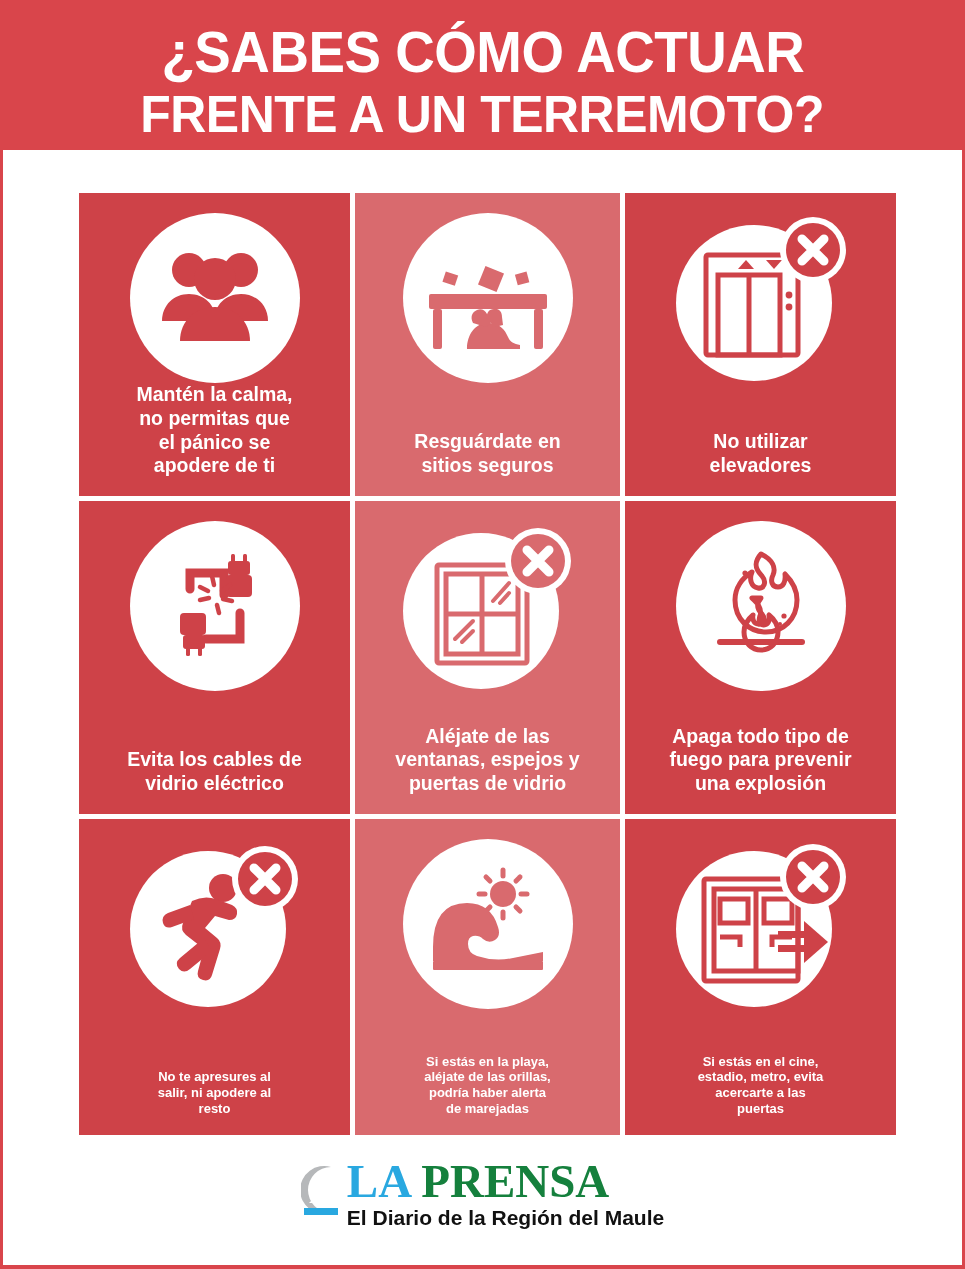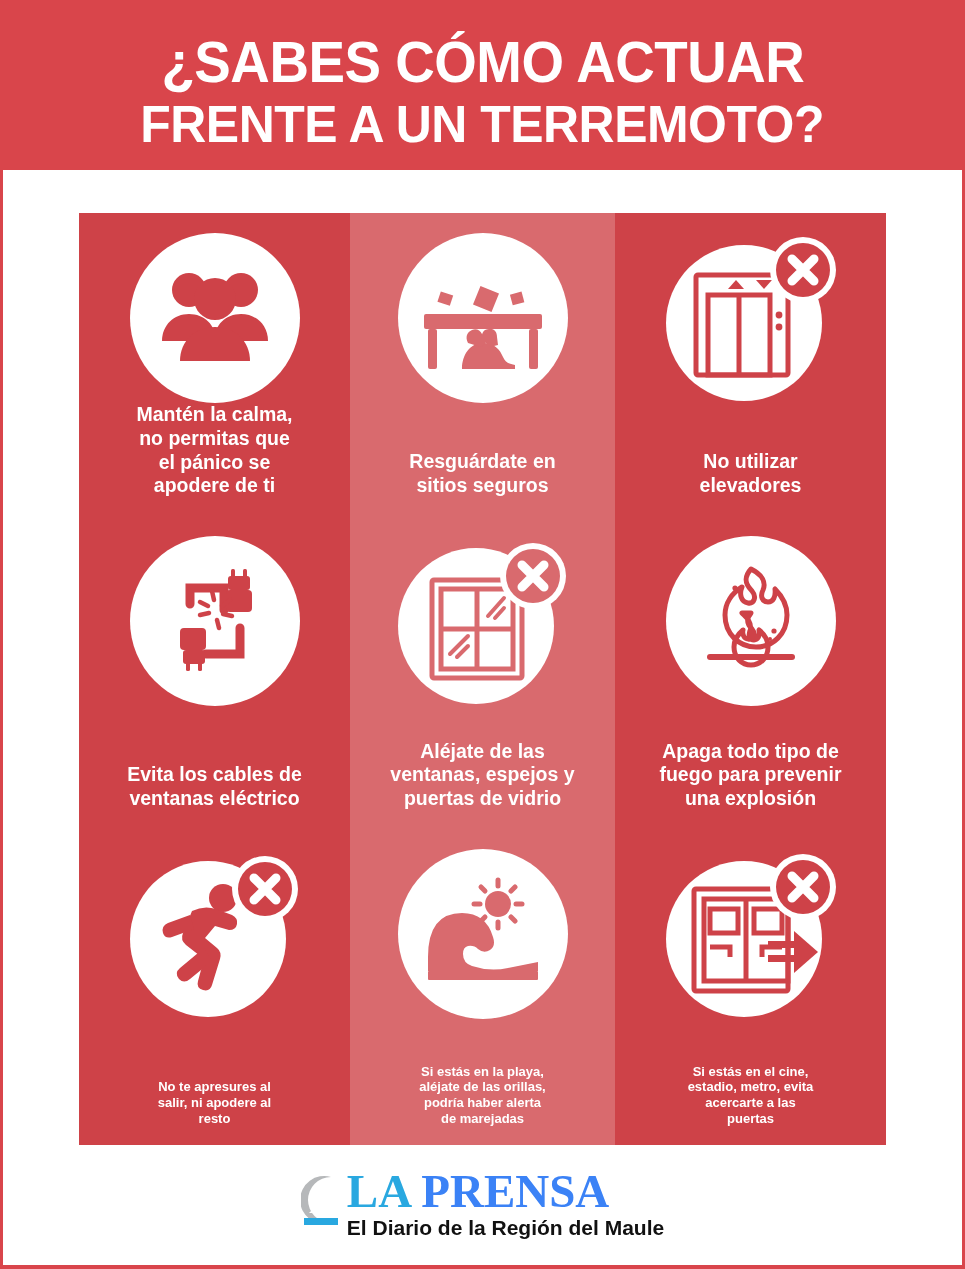--- a/index.html
+++ b/index.html
@@ -19,21 +19,21 @@
     height: 1269px;
     background: #ffffff;
     border: 3px solid #d9454b;
     border-top: none;
     border-bottom-width: 4px;
   }
 
   
   .header {
     width: 100%;
-    height: 170px;
+    height: 150px;
     background: #d9454b;
     display: flex;
     flex-direction: column;
     align-items: center;
     justify-content: center;
     padding-top: 14px;
   }
   .header-line {
     color: #ffffff;
     font-weight: 700;
@@ -48,20 +48,21 @@
   .header-line-2 { font-size: 52px; margin-top: 6px; }
 
   
   .grid-wrap {
     padding: 43px 76px 0 76px;
   }
   .grid {
     display: grid;
     grid-template-columns: 271px 265px 271px;
     grid-template-rows: 303px 313px 316px;
+    gap: 5px;
   }
 
   .card {
     position: relative;
     display: flex;
     flex-direction: column;
     align-items: center;
     padding: 20px 12px 14px 12px;
   }
   .card.dark  { background: #ce4248; }
@@ -114,21 +115,21 @@
   .logo-text { display: flex; flex-direction: column; }
   .logo-title {
     font-family: "Liberation Serif", serif;
     font-size: 47px;
     font-weight: 700;
     line-height: 0.95;
     letter-spacing: 0px;
     white-space: nowrap;
   }
   .logo-title .la { color: #29a8e0; }
-  .logo-title .prensa { color: #3b82f6; }
+  .logo-title .prensa { color: #15803d; }
   .logo-tagline {
     font-family: "Liberation Sans", sans-serif;
     font-size: 21px;
     font-weight: 700;
     color: #111111;
     line-height: 1;
     margin-top: 3px;
     white-space: nowrap;
   }
 </style>
@@ -248,21 +249,21 @@
                 <line x1="79" y1="77" x2="70" y2="79"></line>
                 <line x1="84" y1="64" x2="82" y2="55"></line>
                 <line x1="92" y1="70" x2="100" y2="64"></line>
                 <line x1="93" y1="78" x2="102" y2="80"></line>
                 <line x1="87" y1="84" x2="89" y2="92"></line>
               </g>
             </svg>
           </div>
         </div>
         <div class="card-caption">Evita los cables de
-ventanas eléctrico</div>
+vidrio eléctrico</div>
       </div>
 
       <div class="card light">
         <div class="icon-wrap">
           <div class="icon-circle">
             <svg viewBox="0 0 170 170">
               <circle cx="78" cy="90" r="78" fill="#ffffff"></circle>
               <g fill="none" stroke="#d96a6e" stroke-width="5">
                 <rect x="34" y="44" width="90" height="98" rx="2"></rect>
                 <rect x="43" y="53" width="72" height="80"></rect>

